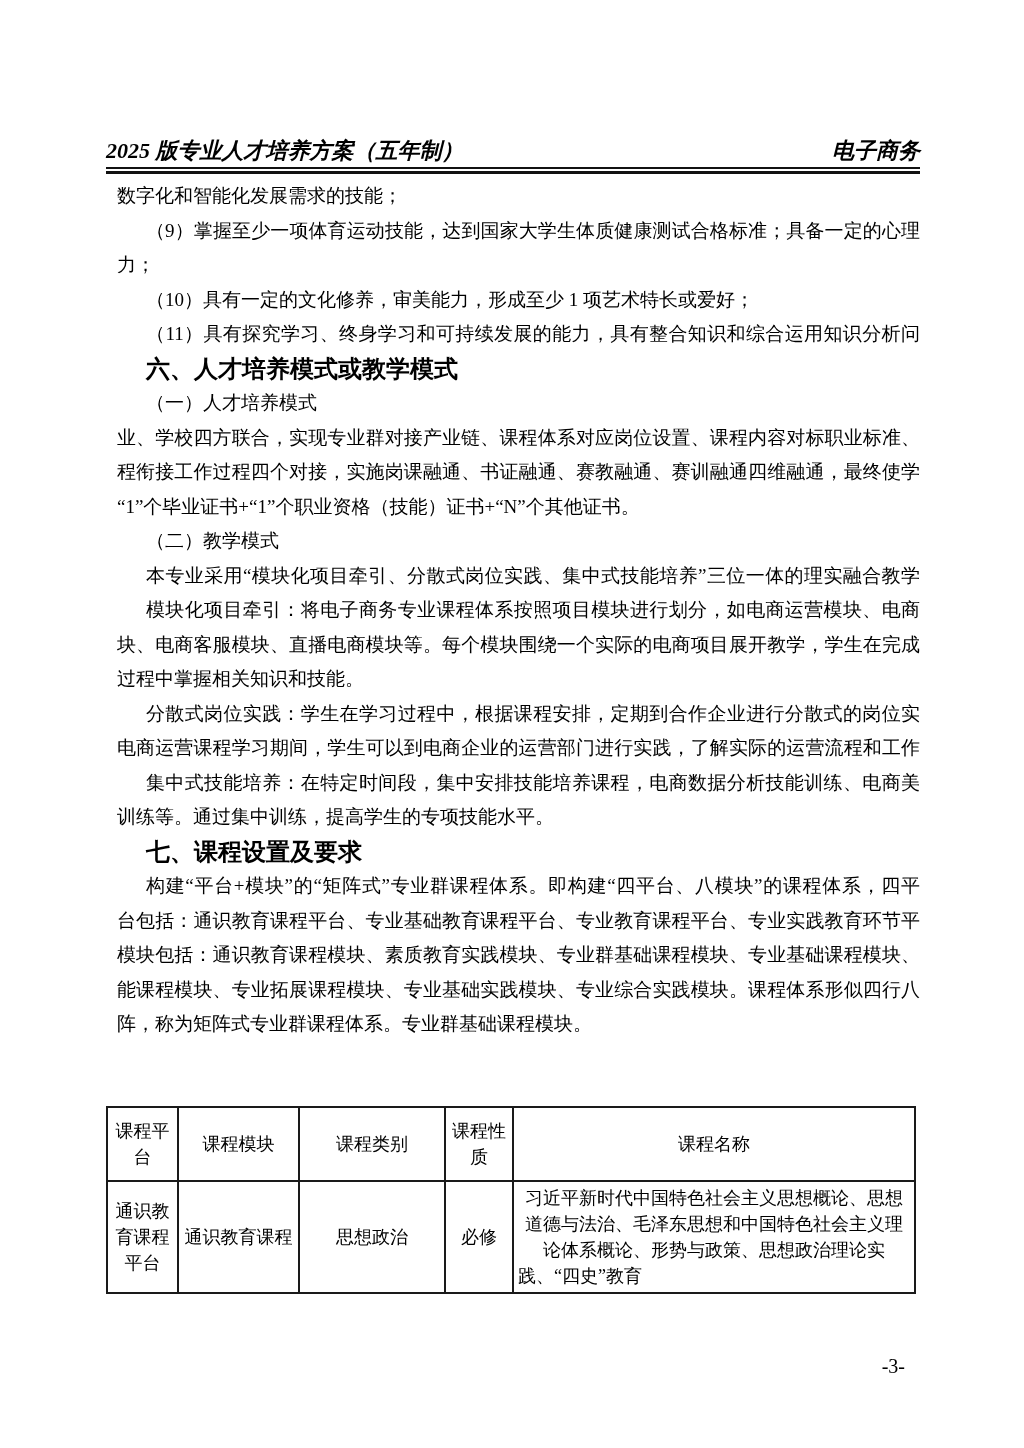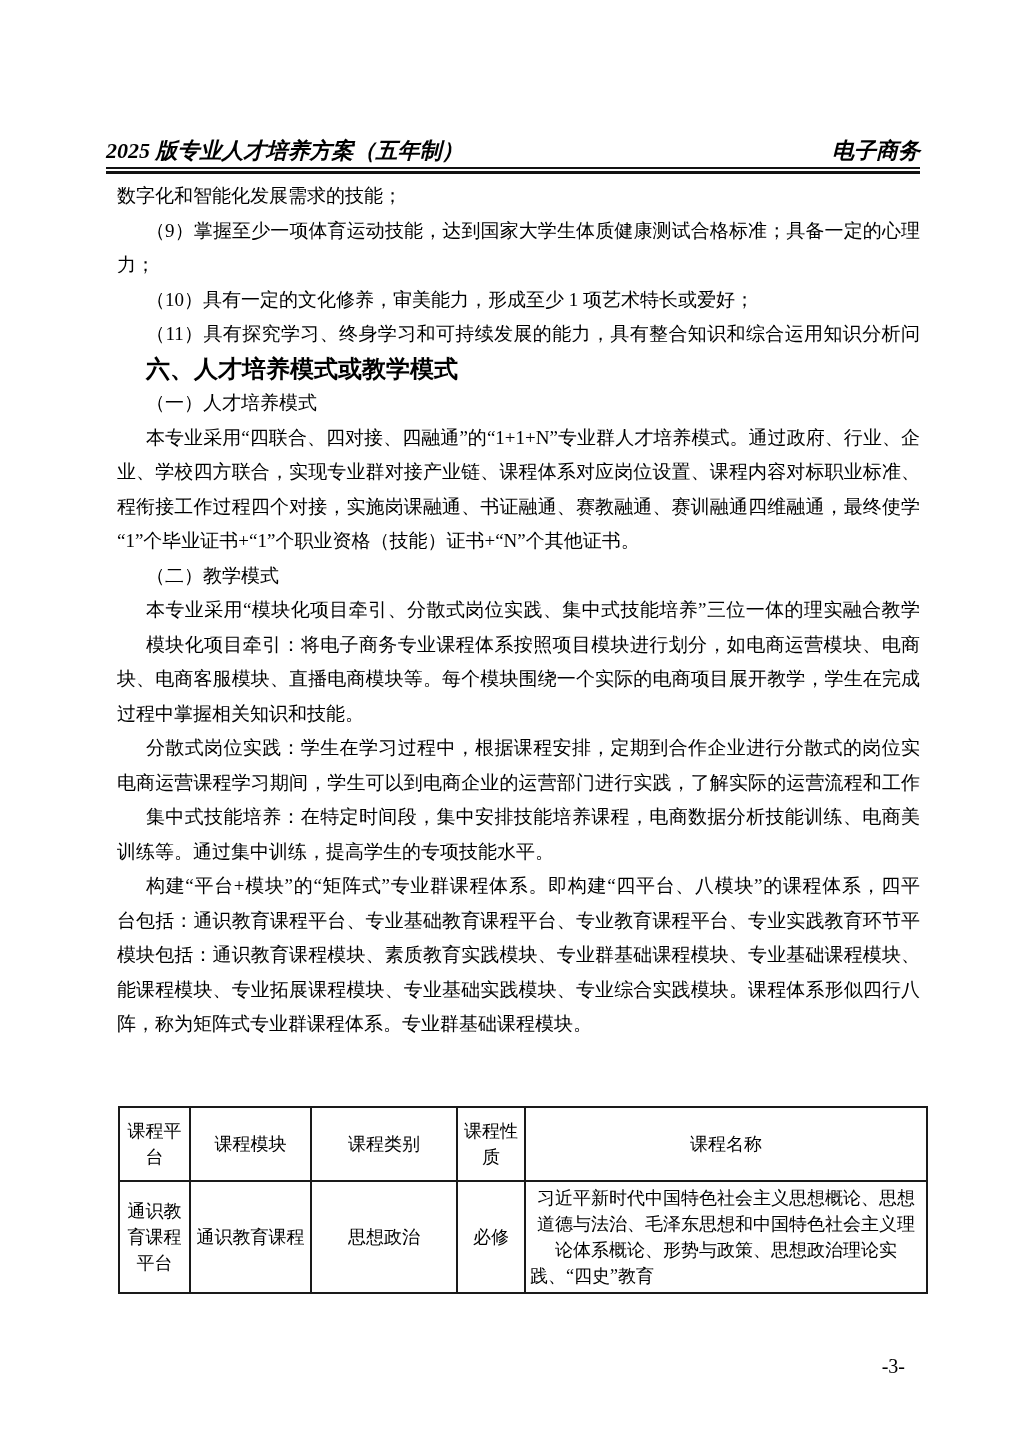--- a/index.html
+++ b/index.html
@@ -44,21 +44,21 @@
     text-align-last:justify;
     overflow:hidden;
   }
   .ln.ind{text-indent:29px;}
   .ln.hd{
     font-family:"Liberation Sans","DejaVu Sans",sans-serif;
     font-weight:bold;
     font-size:24px;
   }
   
-  .course-table-wrap{position:absolute;left:118px;top:1106px;width:808px;}
+  .course-table-wrap{position:absolute;left:106px;top:1106px;width:808px;}
   table.course-table{
     width:808px;border-collapse:collapse;table-layout:fixed;
     font-size:18px;
   }
   table.course-table td,table.course-table th{
     border:2px solid #1a1a1a;
     font-weight:normal;
     text-align:center;vertical-align:middle;
     padding:2px 4px;
     line-height:26px;
@@ -94,33 +94,33 @@
   <div class="header-rule"></div>
 
   <div class="content">
     <div class="ln">数字化和智能化发展需求的技能；</div>
     <div class="ln ind fill">（9）掌握至少一项体育运动技能，达到国家大学生体质健康测试合格标准；具备一定的心理调适能</div>
     <div class="ln">力；</div>
     <div class="ln ind">（10）具有一定的文化修养，审美能力，形成至少 1 项艺术特长或爱好；</div>
     <div class="ln ind fill">（11）具有探究学习、终身学习和可持续发展的能力，具有整合知识和综合运用知识分析问题和解</div>
     <div class="ln ind hd">六、人才培养模式或教学模式</div>
     <div class="ln ind">（一）人才培养模式</div>
-    <div class="ln ind fill">本专业采用“四联合、四对接、四融通”的“1+1+N”专业群人才培养模式。通过政府、行业、企</div>
     <div class="ln fill">业、学校四方联合，实现专业群对接产业链、课程体系对应岗位设置、课程内容对标职业标准、教学过</div>
     <div class="ln fill">程衔接工作过程四个对接，实施岗课融通、书证融通、赛教融通、赛训融通四维融通，最终使学生获得</div>
     <div class="ln">“1”个毕业证书+“1”个职业资格（技能）证书+“N”个其他证书。</div>
     <div class="ln ind">（二）教学模式</div>
     <div class="ln ind fill">本专业采用“模块化项目牵引、分散式岗位实践、集中式技能培养”三位一体的理实融合教学模式。</div>
     <div class="ln ind fill">模块化项目牵引：将电子商务专业课程体系按照项目模块进行划分，如电商运营模块、电商营销模</div>
     <div class="ln fill">块、电商客服模块、直播电商模块等。每个模块围绕一个实际的电商项目展开教学，学生在完成项目的</div>
     <div class="ln">过程中掌握相关知识和技能。</div>
     <div class="ln ind fill">分散式岗位实践：学生在学习过程中，根据课程安排，定期到合作企业进行分散式的岗位实践。在</div>
     <div class="ln fill">电商运营课程学习期间，学生可以到电商企业的运营部门进行实践，了解实际的运营流程和工作内容。</div>
     <div class="ln ind fill">集中式技能培养：在特定时间段，集中安排技能培养课程，电商数据分析技能训练、电商美工技能</div>
     <div class="ln">训练等。通过集中训练，提高学生的专项技能水平。</div>
+    <div class="ln ind hd">七、课程设置及要求</div>
     <div class="ln ind fill">构建“平台+模块”的“矩阵式”专业群课程体系。即构建“四平台、八模块”的课程体系，四平</div>
     <div class="ln fill">台包括：通识教育课程平台、专业基础教育课程平台、专业教育课程平台、专业实践教育环节平台。八</div>
     <div class="ln fill">模块包括：通识教育课程模块、素质教育实践模块、专业群基础课程模块、专业基础课程模块、专业技</div>
     <div class="ln fill">能课程模块、专业拓展课程模块、专业基础实践模块、专业综合实践模块。课程体系形似四行八列的矩</div>
     <div class="ln">阵，称为矩阵式专业群课程体系。专业群基础课程模块。</div>
   </div>
 
   <div class="course-table-wrap">
     <table class="course-table">
       <colgroup>

